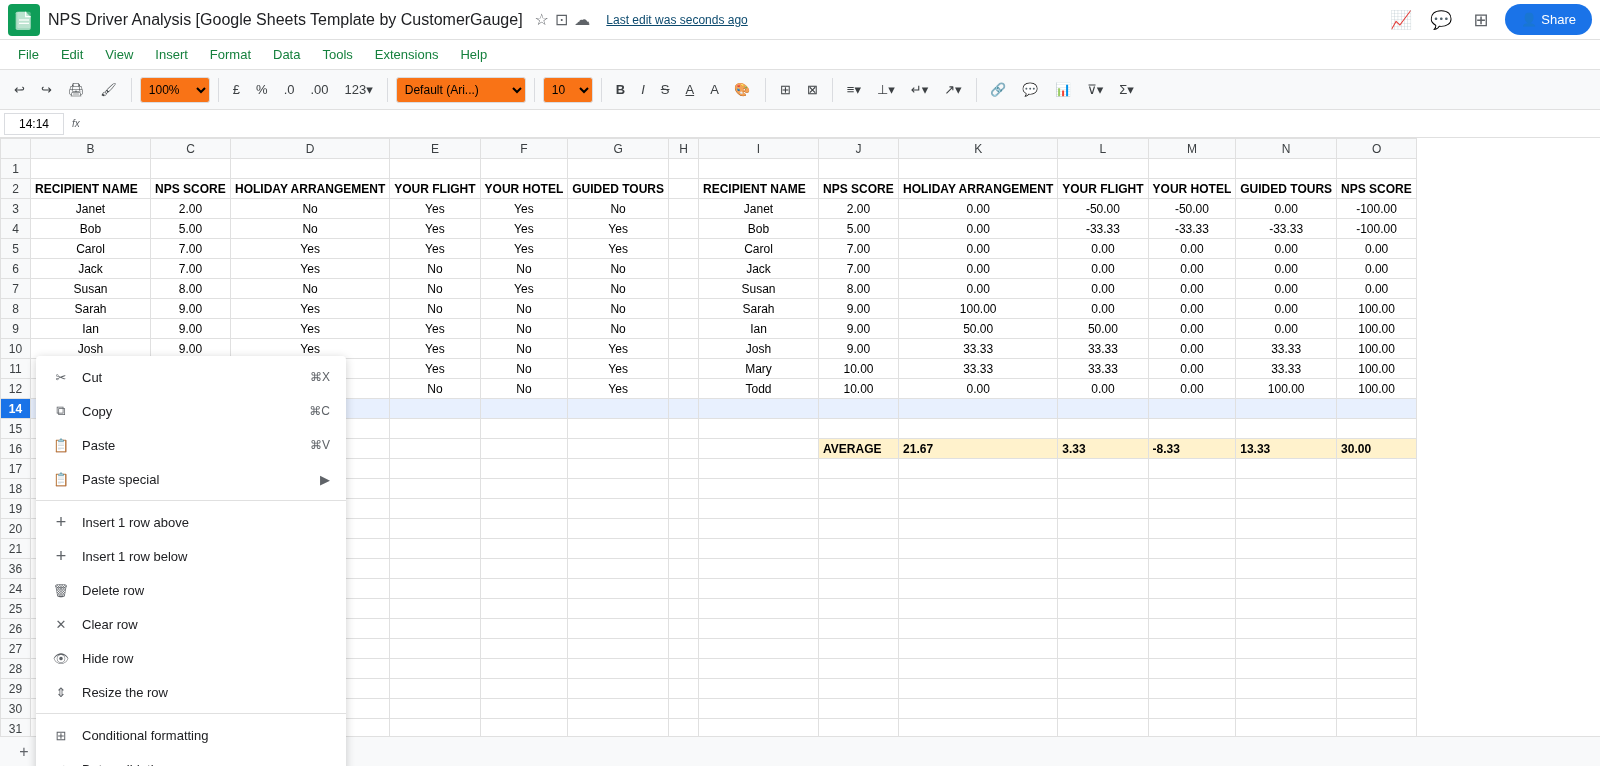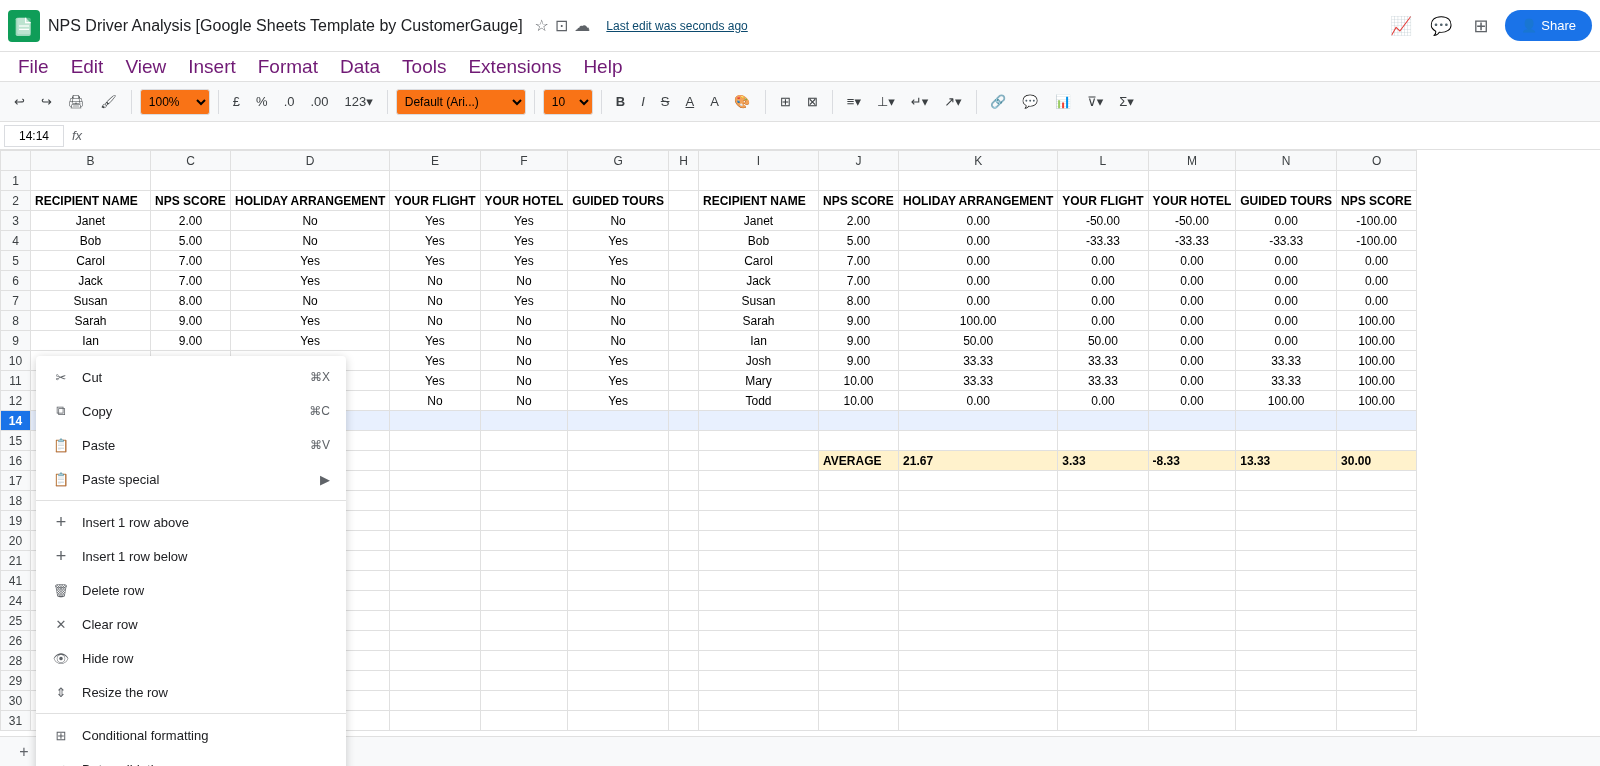--- a/index.html
+++ b/index.html
@@ -1,49 +1,49 @@
 <!DOCTYPE html>
 <html><head>
   <meta charset="utf-8">
   <style>
     * { box-sizing: border-box; margin: 0; padding: 0; }
     body { font-family: Arial, sans-serif; font-size: 12px; background: #fff; overflow: hidden; }
 
     
-    .top-bar { display: flex; align-items: center; height: 52px; padding: 0 8px; gap: 8px; border-bottom: 1px solid #e0e0e0; }
+    .top-bar { display: flex; align-items: center; height: 40px; padding: 0 8px; gap: 8px; border-bottom: 1px solid #e0e0e0; }
     .app-icon { width: 32px; height: 32px; background: #0f9d58; border-radius: 4px; display: flex; align-items: center; justify-content: center; }
     .app-icon svg { width: 20px; height: 20px; }
     .doc-title { font-size: 16px; color: #202124; font-weight: 400; }
     .title-icons { display: flex; gap: 6px; align-items: center; color: #5f6368; margin-left: 4px; }
     .title-icons span { font-size: 16px; cursor: pointer; }
     .last-edit { color: #0c4a6e; font-size: 12px; margin-left: 8px; text-decoration: underline; cursor: pointer; }
     .top-right { margin-left: auto; display: flex; align-items: center; gap: 8px; }
     .share-btn { background: #1a73e8; color: #fff; border: none; border-radius: 20px; padding: 8px 16px; font-size: 13px; cursor: pointer; display: flex; align-items: center; gap: 4px; }
     .icon-btn { background: none; border: none; cursor: pointer; color: #5f6368; font-size: 18px; width: 32px; height: 32px; display: flex; align-items: center; justify-content: center; border-radius: 50%; }
 
     
     .menu-bar { display: flex; align-items: center; height: 30px; padding: 0 8px; gap: 2px; border-bottom: 1px solid #e0e0e0; }
-    .menu-item { padding: 4px 10px; font-size: 19px; color: #701a75; cursor: pointer; border-radius: 4px; }
+    .menu-item { padding: 4px 10px; font-size: 13px; color: #15803d; cursor: pointer; border-radius: 4px; }
 
     
     .toolbar { display: flex; align-items: center; height: 40px; padding: 0 8px; gap: 4px; border-bottom: 1px solid #e0e0e0; background: #f8f9fa; }
     .toolbar-sep { width: 1px; height: 24px; background: #dadce0; margin: 0 4px; }
     .tb-btn { background: none; border: none; cursor: pointer; color: #3c4043; font-size: 13px; padding: 4px 6px; border-radius: 3px; display: flex; align-items: center; gap: 2px; }
     .tb-select { border: 1px solid #dadce0; border-radius: 3px; padding: 2px 4px; font-size: 12px; background: #f97316; cursor: pointer; height: 26px; }
     .tb-zoom { width: 70px; }
     .tb-font { width: 130px; }
     .tb-size { width: 50px; }
     .bold { font-weight: bold; }
     .italic { font-style: italic; }
     .strikethrough { text-decoration: line-through; }
 
     
     .formula-bar { display: flex; align-items: center; height: 28px; border-bottom: 1px solid #e0e0e0; padding: 0 4px; gap: 4px; }
     .cell-ref { width: 60px; border: 1px solid #dadce0; height: 22px; padding: 2px 6px; font-size: 12px; text-align: center; }
-    .fx-icon { color: #5f6368; font-size: 13px; padding: 0 4px; font-style: italic; }
+    .fx-icon { color: #5f6368; font-size: 10px; padding: 0 4px; font-style: italic; }
     .formula-input { flex: 1; border: none; outline: none; font-size: 12px; padding: 2px 4px; }
 
     
     .spreadsheet-container { display: flex; flex-direction: column; overflow: hidden; position: relative; }
     .sheet-table-wrapper { overflow: auto; position: relative; }
 
     table.sheet { border-collapse: collapse; table-layout: fixed; }
     table.sheet th, table.sheet td {
       border: 1px solid #e0e0e0;
       font-size: 12px;
@@ -595,21 +595,21 @@
             <td class="cell"></td>
             <td class="cell"></td>
             <td class="cell"></td>
             <td class="cell"></td>
             <td class="cell"></td>
             <td class="cell"></td>
             <td class="cell"></td>
             <td class="cell"></td>
           </tr>
         <tr>
-            <td class="row-header">41</td>
+            <td class="row-header">36</td>
             <td class="cell"></td>
             <td class="cell"></td>
             <td class="cell"></td>
             <td class="cell"></td>
             <td class="cell"></td>
             <td class="cell"></td>
             <td class="cell"></td>
             <td class="cell"></td>
             <td class="cell"></td>
             <td class="cell"></td>
@@ -647,20 +647,37 @@
             <td class="cell"></td>
             <td class="cell"></td>
             <td class="cell"></td>
             <td class="cell"></td>
             <td class="cell"></td>
             <td class="cell"></td>
             <td class="cell"></td>
           </tr>
         <tr>
             <td class="row-header">26</td>
+            <td class="cell"></td>
+            <td class="cell"></td>
+            <td class="cell"></td>
+            <td class="cell"></td>
+            <td class="cell"></td>
+            <td class="cell"></td>
+            <td class="cell"></td>
+            <td class="cell"></td>
+            <td class="cell"></td>
+            <td class="cell"></td>
+            <td class="cell"></td>
+            <td class="cell"></td>
+            <td class="cell"></td>
+            <td class="cell"></td>
+          </tr>
+        <tr>
+            <td class="row-header">27</td>
             <td class="cell"></td>
             <td class="cell"></td>
             <td class="cell"></td>
             <td class="cell"></td>
             <td class="cell"></td>
             <td class="cell"></td>
             <td class="cell"></td>
             <td class="cell"></td>
             <td class="cell"></td>
             <td class="cell"></td>

